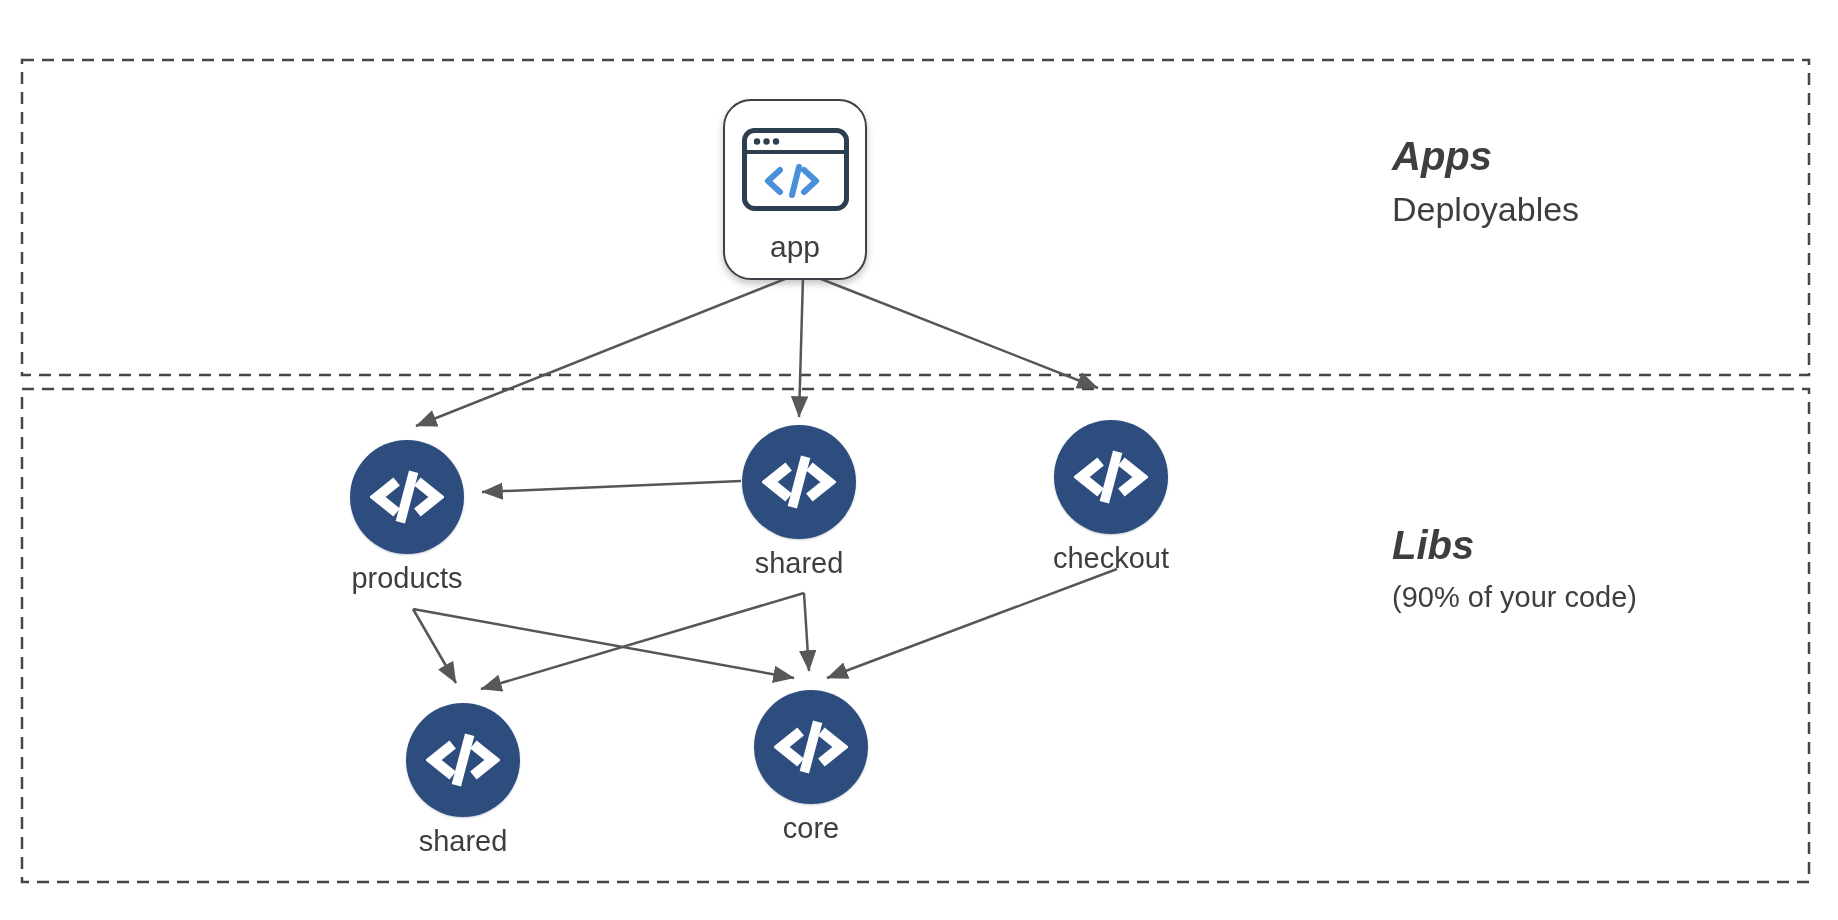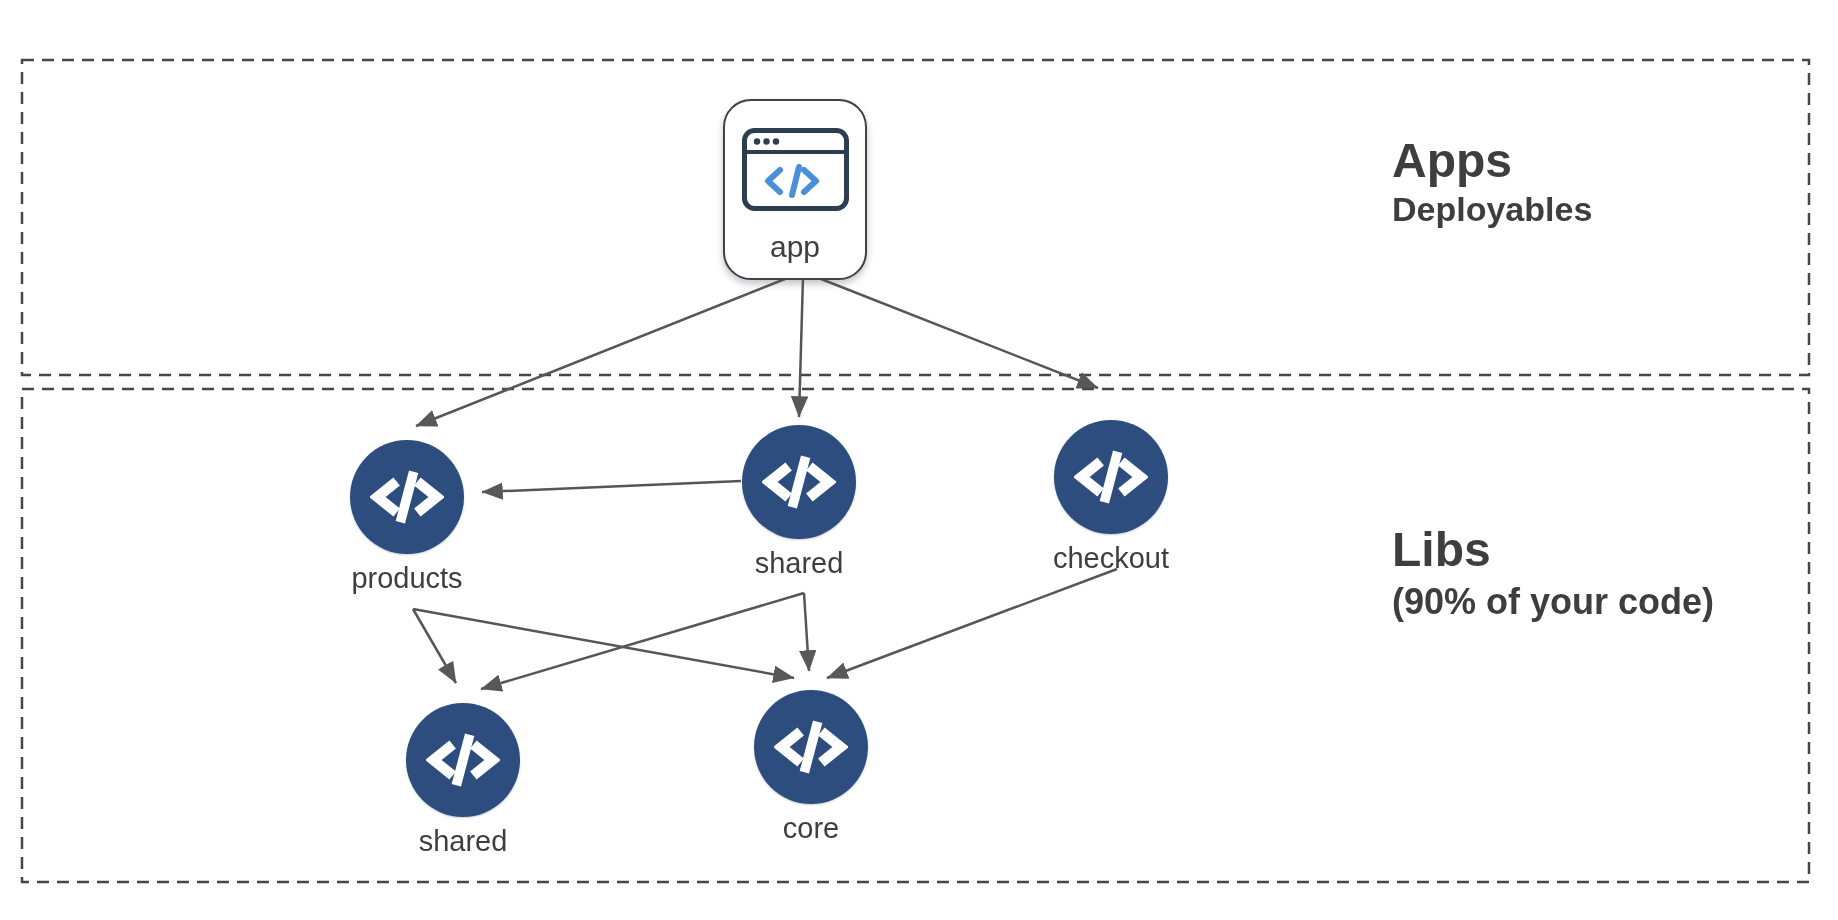--- a/index.html
+++ b/index.html
@@ -2,24 +2,24 @@
 <html style="--bg: #ffffff; --node-fill: #2d4d7e; --edge-color: #565656; --text: #3e3e3e;"><head>
 <meta charset="utf-8">
 <style>
   html,body{margin:0;padding:0;background:#ffffff;}
   #canvas{
     position:relative;width:1838px;height:920px;background:var(--bg,#ffffff);
     font-family:"Liberation Sans","DejaVu Sans",sans-serif;overflow:hidden;
   }
   svg.layer{position:absolute;left:0;top:0;width:1838px;height:920px;}
   .section-title{
-    position:absolute;color:var(--text,#3e3e3e);font-weight:700;font-size:48px;line-height:1.15;
+    position:absolute;color:var(--text,#3e3e3e);font-weight:700;font-size:40px;line-height:1.15;font-style:italic;
   }
   .section-subtitle{
-    position:absolute;color:var(--text,#3e3e3e);font-weight:700;font-size:34px;line-height:1.15;
+    position:absolute;color:var(--text,#3e3e3e);font-weight:400;font-size:34px;line-height:1.15;
   }
   .app-node{
     position:absolute;left:723px;top:99px;width:144px;height:181px;box-sizing:border-box;
     background:#ffffff;border:2.5px solid #3f4148;border-radius:28px;
     box-shadow:0 4px 7px rgba(90,90,100,.35);
     display:flex;flex-direction:column;align-items:center;
   }
   .app-node .browser-icon{margin-top:27px;}
   .app-label{
     margin-top:19px;font-size:30px;color:var(--text,#3e3e3e);line-height:1.1;text-align:center;
@@ -68,21 +68,21 @@
         <line x1="413" y1="609" x2="794" y2="678" stroke="#565656" stroke-width="2.5" marker-end="url(#arrowhead)"></line>
         <line x1="804" y1="593" x2="481" y2="689" stroke="#565656" stroke-width="2.5" marker-end="url(#arrowhead)"></line>
         <line x1="804" y1="593" x2="809" y2="671" stroke="#565656" stroke-width="2.5" marker-end="url(#arrowhead)"></line>
         <line x1="1117" y1="569" x2="827" y2="678" stroke="#565656" stroke-width="2.5" marker-end="url(#arrowhead)"></line>
       </g>
   </svg>
 
   <div class="section-title" style="left:1392px;top:133px;">Apps</div>
   <div class="section-subtitle" style="left:1392px;top:190px;">Deployables</div>
   <div class="section-title" style="left:1392px;top:522px;">Libs</div>
-  <div class="section-subtitle" style="left:1392px;top:581px;font-size:36px;">(90% of your code)</div>
+  <div class="section-subtitle" style="left:1392px;top:581px;font-size:29px;">(90% of your code)</div>
 
   <div class="app-node">
     <svg class="browser-icon" width="107" height="83" viewBox="0 0 107 83">
       <rect x="2.5" y="2.5" width="102" height="78" rx="10" fill="#ffffff" stroke="#2d3e50" stroke-width="5"></rect>
       <circle cx="15" cy="13.5" r="3.2" fill="#2d3e50"></circle>
       <circle cx="24.5" cy="13.5" r="3.2" fill="#2d3e50"></circle>
       <circle cx="34" cy="13.5" r="3.2" fill="#2d3e50"></circle>
       <line x1="3" y1="24" x2="104" y2="24" stroke="#2d3e50" stroke-width="4"></line>
       <g stroke="#4a90d9" stroke-width="6" stroke-linecap="round" stroke-linejoin="round" fill="none">
         <polyline points="38,42 26,53 38,64"></polyline>

